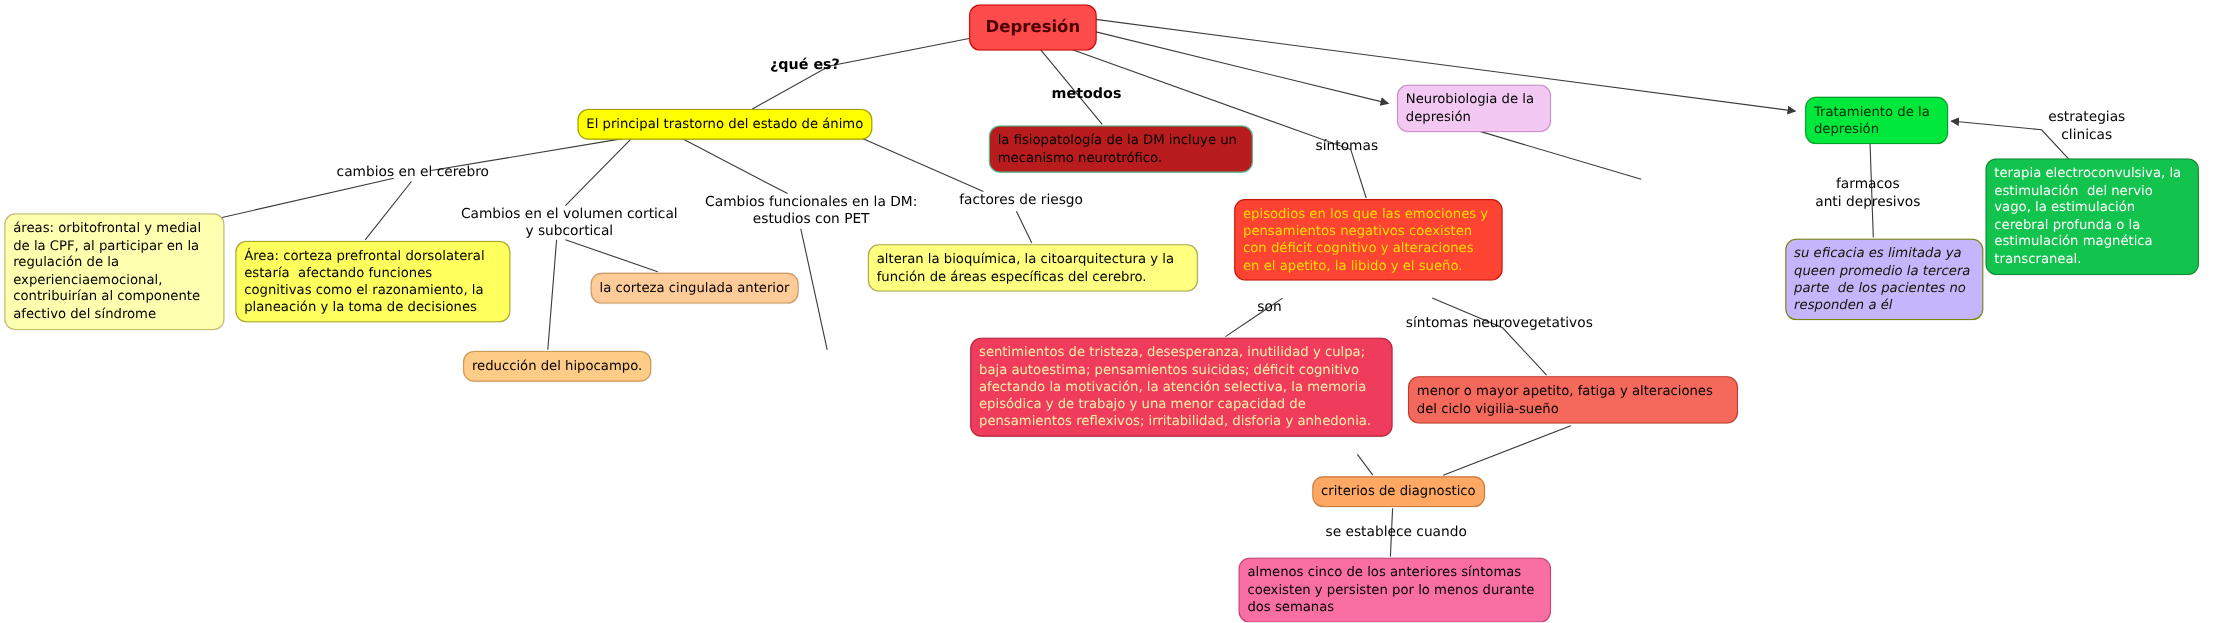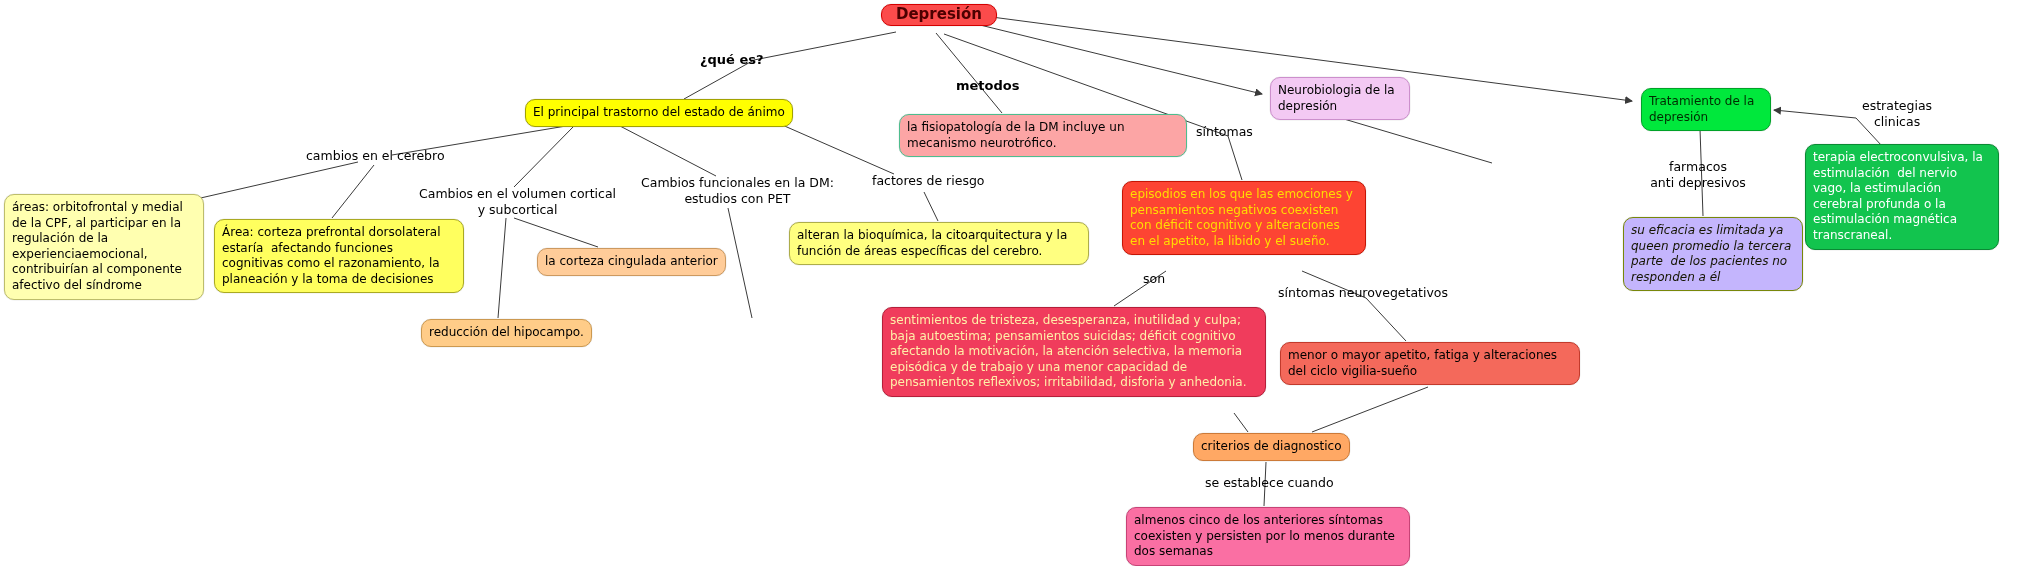--- a/index.html
+++ b/index.html
@@ -22,21 +22,21 @@
     border-radius: 10px;
     padding: 5px 7px;
     font-size: 12px;
     line-height: 1.3;
     color: #000;
     white-space: pre-wrap;
     box-shadow: 0 0 0 0.5px rgba(0,0,0,0.08);
   }
   .node.nowrap { white-space: nowrap; }
   .node.center { text-align: center; }
-  .title-node { font-weight: bold; font-size: 15px; padding: 0 14px; }
+  .title-node { font-weight: bold; font-size: 15px; padding: 10px 14px; }
 
   .label {
     position: absolute;
     font-size: 12.5px;
     line-height: 1.3;
     color: #000;
     white-space: pre-line;
   }
   .label.bold { font-weight: bold; font-size: 13px; }
   .label.center { text-align: center; }
@@ -91,21 +91,21 @@
 estudios con PET</div>
   <div class="label" style="left:872px;top:173px;">factores de riesgo</div>
   <div class="label" style="left:1143px;top:271px;">son</div>
   <div class="label" style="left:1278px;top:285px;">síntomas neurovegetativos</div>
   <div class="label" style="left:1205px;top:475px;">se establece cuando</div>
 
   <div class="node nowrap center title-node" style="left: 881px; top: 4px; background-color: rgb(251, 75, 75); border-color: rgb(212, 0, 0); color: rgb(77, 0, 0);">Depresión</div>
 
   <div class="node nowrap center" style="left: 525px; top: 99px; background-color: rgb(255, 255, 0); border-color: rgb(162, 162, 0); color: rgb(0, 0, 0);">El principal trastorno del estado de ánimo</div>
 
-  <div class="node" style="left: 899px; top: 114px; width: 288px; background-color: #fca5a5; border-color: rgb(77, 189, 142); color: rgb(0, 0, 0);">la fisiopatología de la DM incluye un mecanismo neurotrófico.</div>
+  <div class="node" style="left: 899px; top: 114px; width: 240px; background-color: #b91c1c; border-color: rgb(77, 189, 142); color: rgb(0, 0, 0);">la fisiopatología de la DM incluye un mecanismo neurotrófico.</div>
 
   <div class="node" style="left: 1641px; top: 88px; width: 130px; background-color: rgb(0, 232, 60); border-color: rgb(0, 162, 40); color: rgb(0, 43, 0);">Tratamiento de la depresión</div>
 
   <div class="node" style="left: 1270px; top: 77px; width: 140px; background-color: rgb(243, 201, 243); border-color: rgb(204, 143, 204); color: rgb(0, 0, 0);">Neurobiologia de la depresión</div>
 
   <div class="node" style="left: 1805px; top: 144px; width: 194px; background-color: rgb(18, 196, 78); border-color: rgb(10, 138, 52); color: rgb(255, 255, 255);">terapia electroconvulsiva, la estimulación  del nervio vago, la estimulación cerebral profunda o la estimulación magnética transcraneal.</div>
 
   <div class="node" style="left: 1623px; top: 217px; width: 180px; background-color: #c4b5fd; border-color: rgb(120, 135, 10); color: rgb(20, 20, 0); font-style: italic;">su eficacia es limitada ya queen promedio la tercera parte  de los pacientes no responden a él</div>
 
   <div class="node" style="left: 4px; top: 194px; width: 200px; background-color: rgb(255, 255, 176); border-color: rgb(189, 189, 107); color: rgb(0, 0, 0);">áreas: orbitofrontal y medial de la CPF, al participar en la regulación de la experienciaemocional, contribuirían al componente afectivo del síndrome</div>

